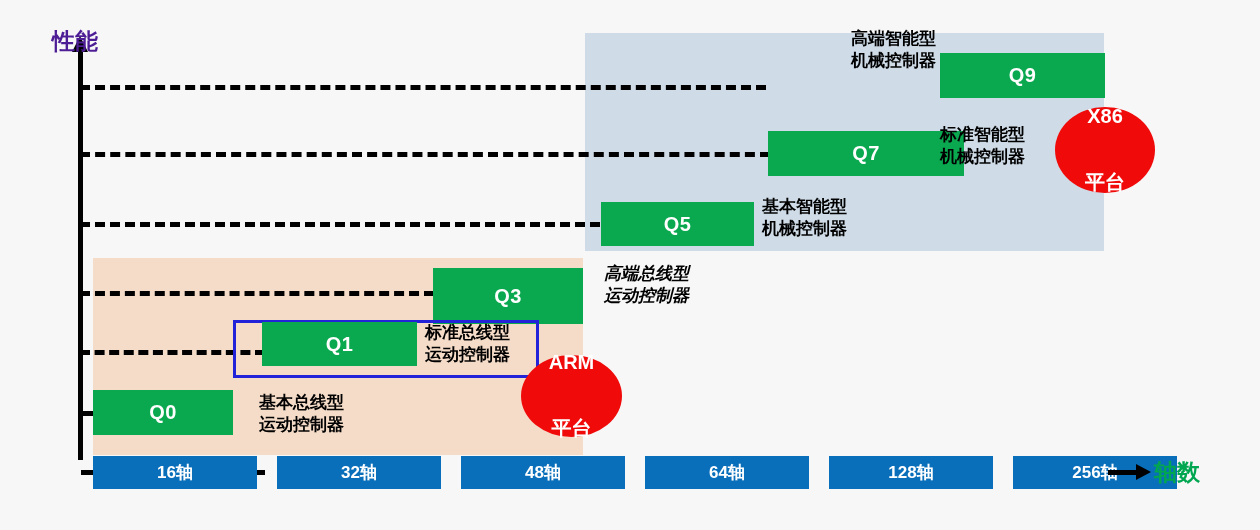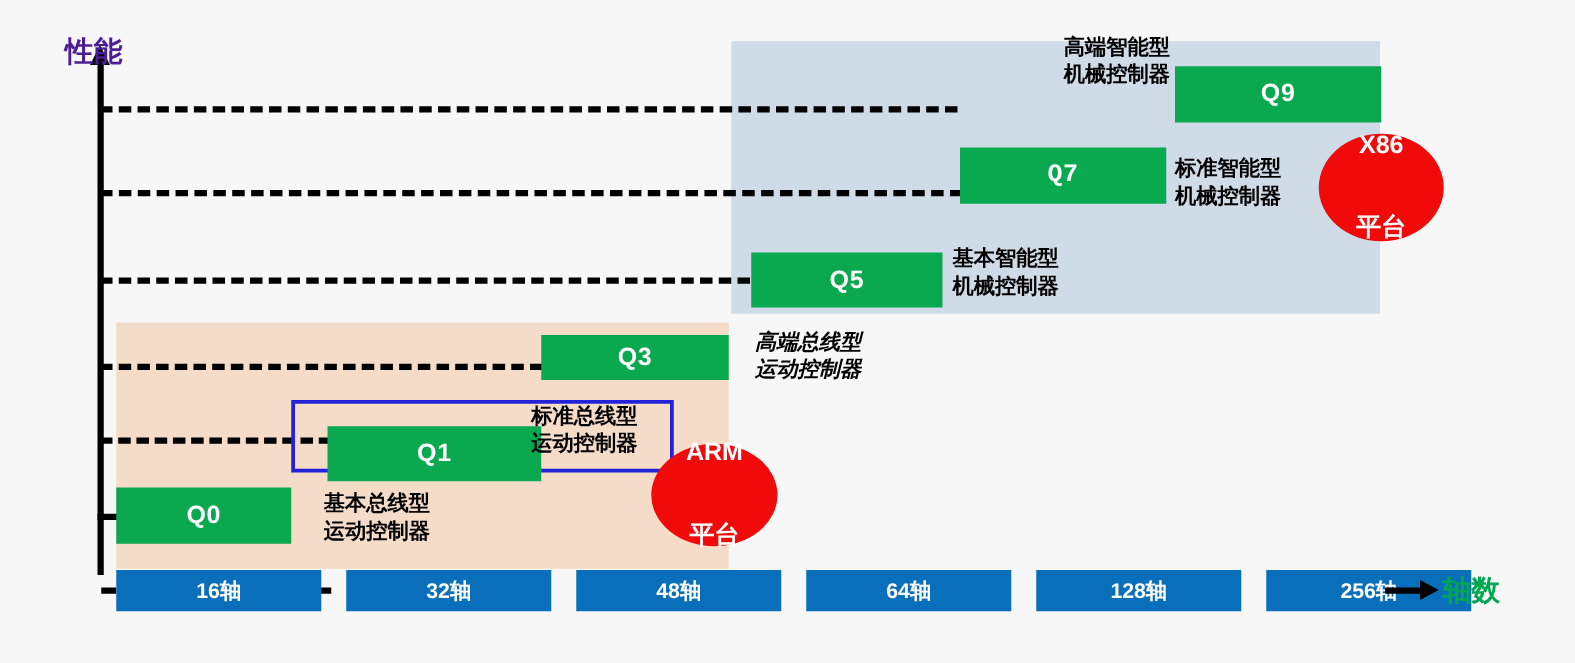--- a/index.html
+++ b/index.html
@@ -218,40 +218,40 @@
   <div class="gridline" style="top:291px; width:354px;"></div>
   <div class="gridline" style="top:350px; width:185px;"></div>
   <div class="tick" style="top:411px;"></div>
 
   <div class="bar" style="left:940px; top:53px; width:165px; height:45px;">Q9</div>
   <div class="prod-label align-right" style="left:766px; top:29px; width:170px;">
     <div>高端智能型</div>
     <div>机械控制器</div>
   </div>
 
-  <div class="bar" style="left:768px; top:118px; width:165px; height:45px;font-family:Liberation Mono, monospace;">Q7</div>
+  <div class="bar" style="left:768px; top:131px; width:196px; height:45px;">Q7</div>
   <div class="prod-label" style="left:940px; top:124px;">
     <div>标准智能型</div>
     <div>机械控制器</div>
   </div>
 
   <div class="bar" style="left:601px; top:202px; width:153px; height:44px;">Q5</div>
   <div class="prod-label" style="left:762px; top:196px;">
     <div>基本智能型</div>
     <div>机械控制器</div>
   </div>
 
-  <div class="bar" style="left:433px; top:268px; width:150px; height:36px;text-align:center;">Q3</div>
+  <div class="bar" style="left:433px; top:268px; width:150px; height:56px;text-align:center;">Q3</div>
   <div class="prod-label" style="left:604px; top:263px;font-style:italic;">
     <div>高端总线型</div>
     <div>运动控制器</div>
   </div>
 
   <div id="q1-highlight"></div>
-  <div class="bar" style="left:262px; top:341px; width:171px; height:44px;">Q1</div>
+  <div class="bar" style="left:262px; top:322px; width:155px; height:44px;">Q1</div>
   <div class="prod-label" style="left:425px; top:322px;">
     <div>标准总线型</div>
     <div>运动控制器</div>
   </div>
 
   <div class="bar" style="left:93px; top:390px; width:140px; height:45px;">Q0</div>
   <div class="prod-label" style="left:259px; top:392px;">
     <div>基本总线型</div>
     <div>运动控制器</div>
   </div>

